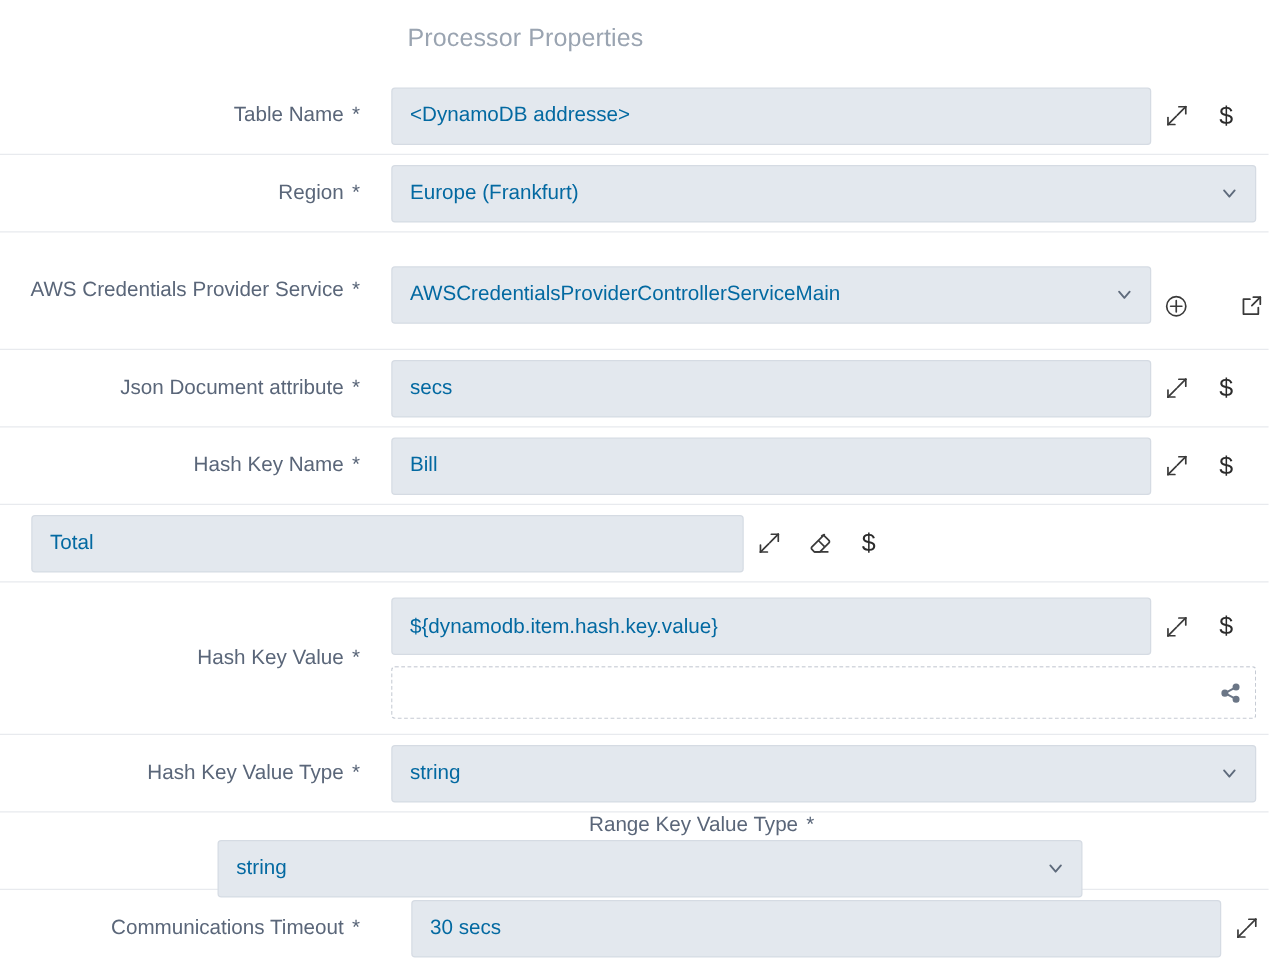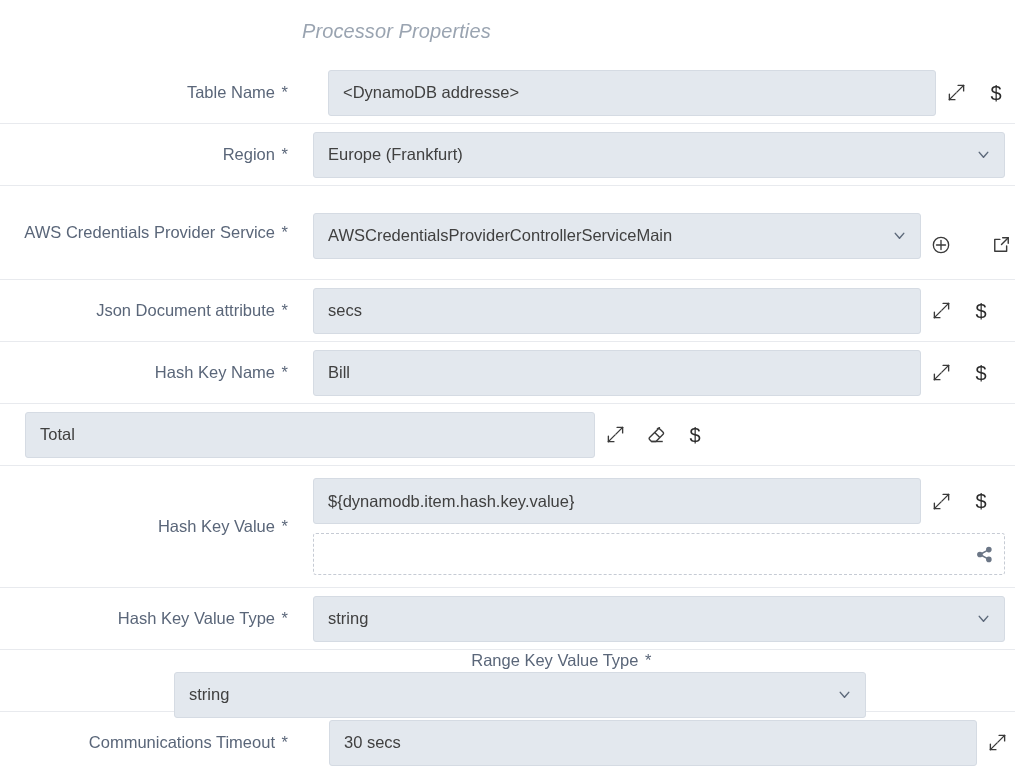--- a/index.html
+++ b/index.html
@@ -18,27 +18,26 @@
     width: 1015px;
     height: 772px;
     position: relative;
     background: #ffffff;
     box-sizing: border-box;
   }
 
   
   .panel-title {
     position: absolute;
-    left: 302px;
+    left: 326px;
     top: 20px;
     font-size: 20px;
     color: #9aa4b1;
     letter-spacing: 0.1px;
     white-space: nowrap;
-    font-style: italic;
   }
 
   
   .rows {
     position: absolute;
     left: 0;
     top: 62px;
     width: 1015px;
   }
 
@@ -80,21 +79,21 @@
   .field {
     background: #e3e8ee;
     border: 1px solid #d5dbe3;
     border-radius: 3px;
     height: 46px;
     display: flex;
     align-items: center;
     box-sizing: border-box;
     padding: 0 14px;
     font-size: 16.5px;
-    color: #404040;
+    color: #0369a1;
     white-space: nowrap;
     overflow: hidden;
   }
 
   .field.dropdown {
     justify-content: space-between;
     padding-right: 12px;
   }
 
   .field-text {
@@ -160,21 +159,21 @@
 </style>
 </head>
 <body>
 
 <div class="panel">
 
   <div class="panel-title">Processor Properties</div>
 
   <div class="rows">
 
-    <div class="prop-row" style="height:62px;gap:15px;">
+    <div class="prop-row" style="height:62px;">
       <div class="row-label">
         <span>Table Name</span><span class="req"> *</span>
       </div>
       <div class="row-control">
         <div class="field w-608">
           <span class="field-text">&lt;DynamoDB addresse&gt;</span>
         </div>
         <div class="icons">
           <div class="icon-btn">
             <svg width="19" height="19" viewBox="0 0 24 24" fill="none" stroke="#3a3a3a" stroke-width="1.7" stroke-linecap="round" stroke-linejoin="round">

